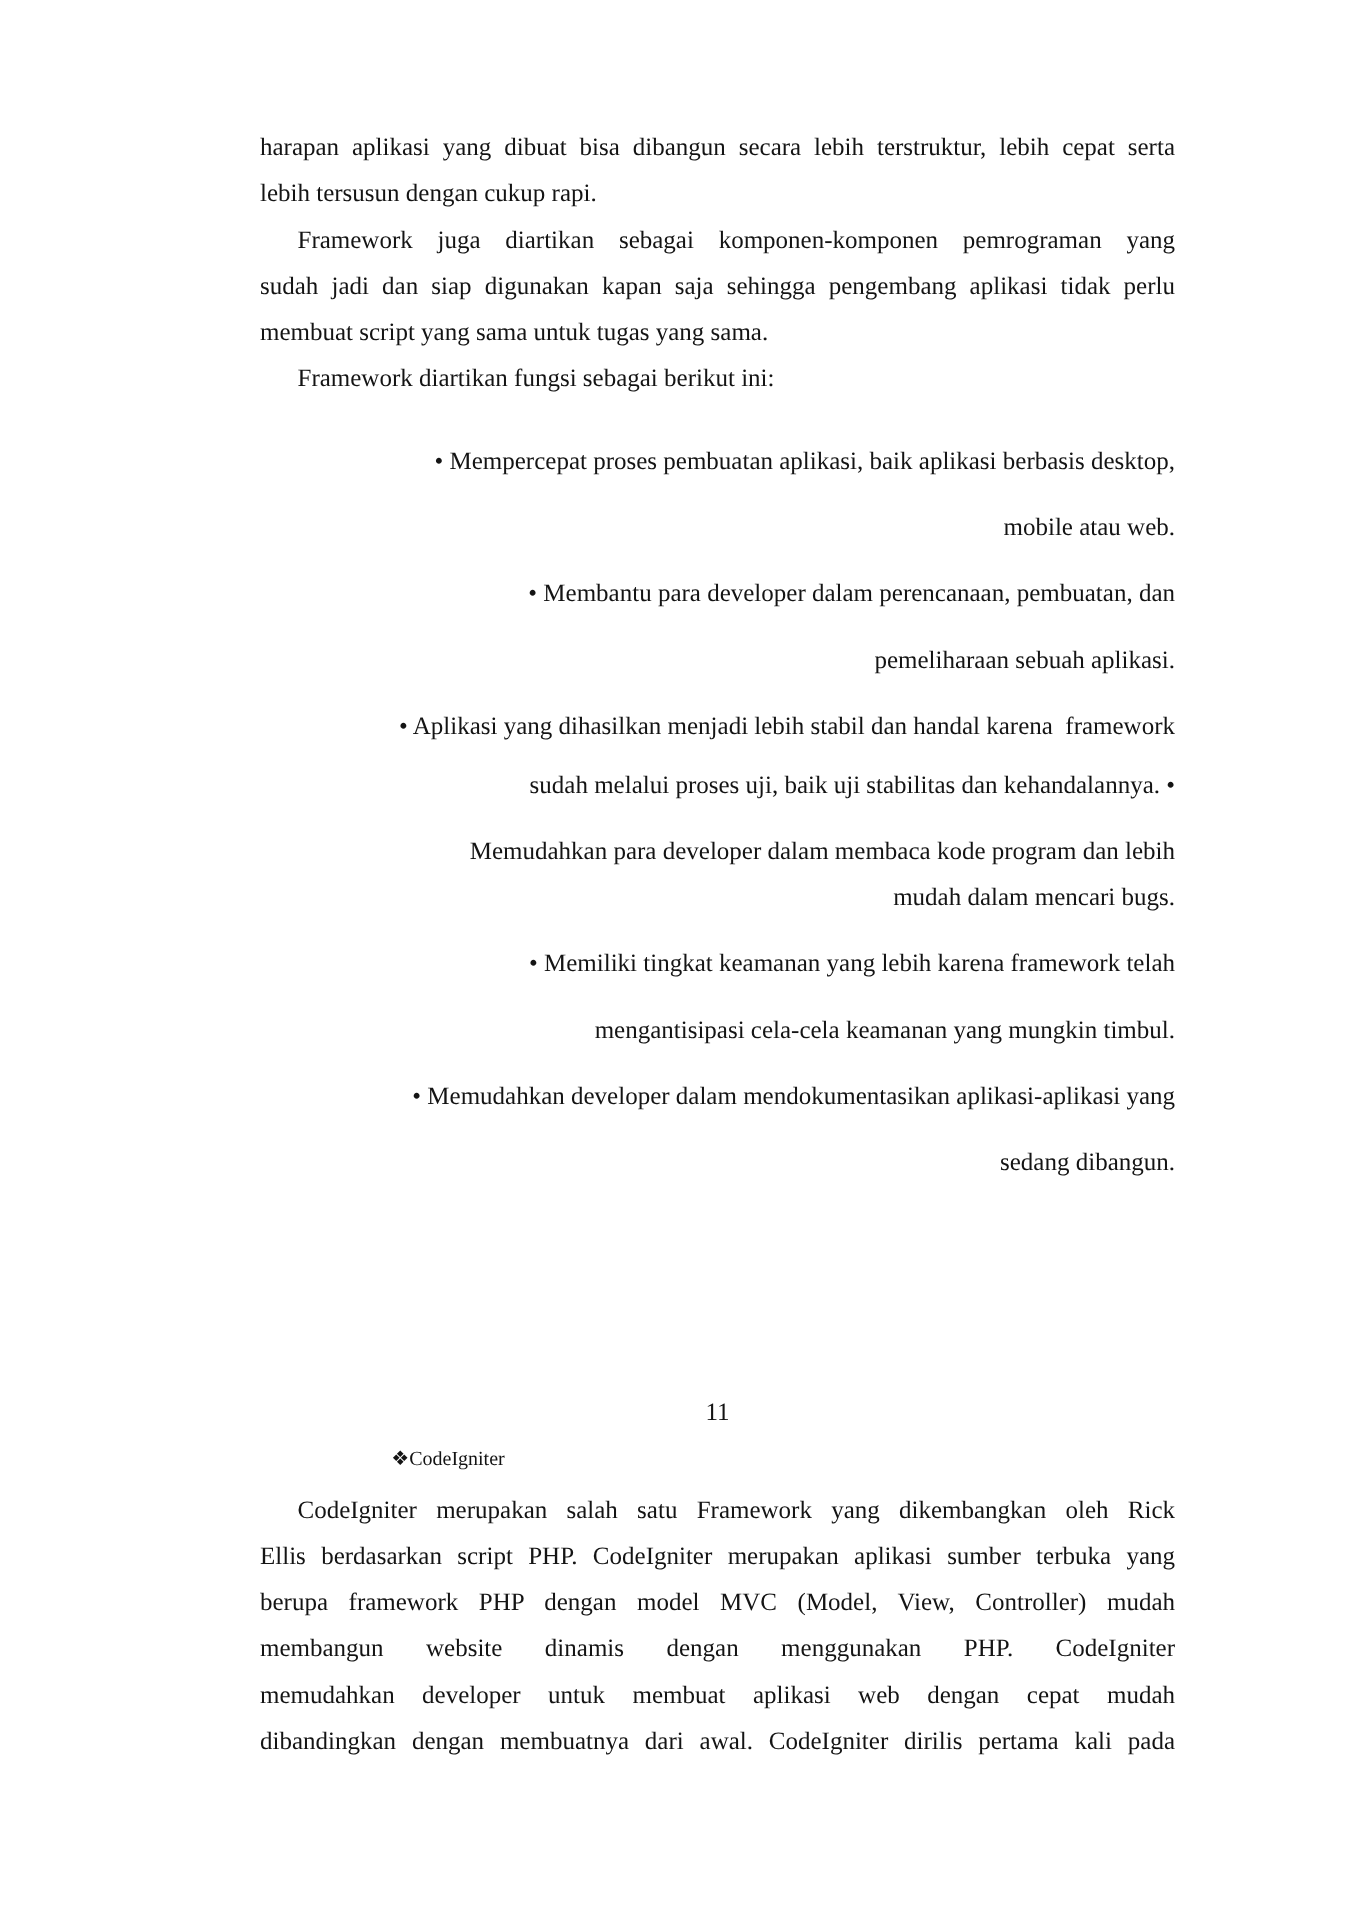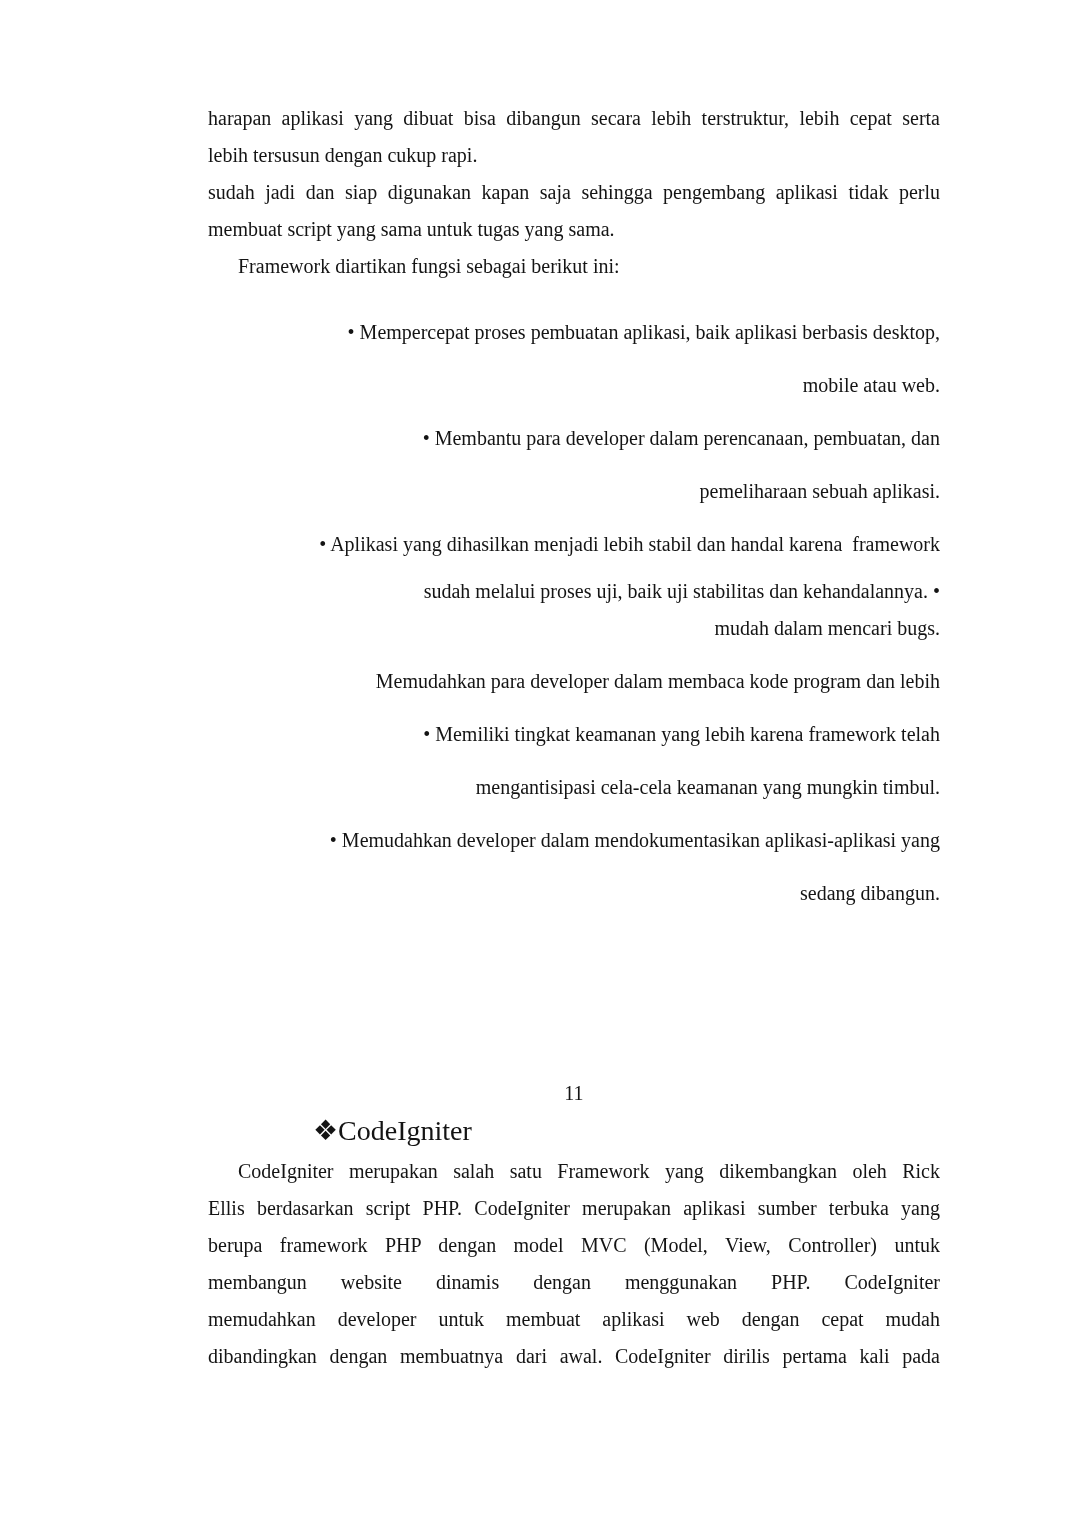--- a/index.html
+++ b/index.html
@@ -39,62 +39,63 @@
   .bl.h  { padding-left: 64px; }
   .bl.b2 { padding-left: 45px; }
   .bl.h2 { padding-left: 75px; }
   .pagenum {
     margin-top: 172px;
     font-size: 20px;
     line-height: 37px;
     text-align: center;
   }
   .heading {
-    font-size: 28px;
+    font-size: 16px;
     line-height: 37px;
     padding-left: 105px;
   }
   .para-codeigniter { margin-top: 4px; }
 </style>
 </head>
 <body>
 
 <div class="page">
 
   <div class="intro">
       <div class="il fill">harapan aplikasi yang dibuat bisa dibangun secara lebih terstruktur, lebih cepat serta</div>
       <div class="il">lebih tersusun dengan cukup rapi.</div>
+      <div class="il ind fill">Framework juga diartikan sebagai komponen-komponen pemrograman yang</div>
       <div class="il fill">sudah jadi dan siap digunakan kapan saja sehingga pengembang aplikasi tidak perlu</div>
       <div class="il">membuat script yang sama untuk tugas yang sama.</div>
       <div class="il ind">Framework diartikan fungsi sebagai berikut ini:</div>
     </div>
 
   <div class="bullets">
       <div class="bl b">• Mempercepat proses pembuatan aplikasi, baik aplikasi berbasis desktop,</div>
       <div class="bl h">mobile atau web.</div>
       <div class="bl b">• Membantu para developer dalam perencanaan, pembuatan, dan</div>
       <div class="bl h">pemeliharaan sebuah aplikasi.</div>
       <div class="bl b">• Aplikasi yang dihasilkan menjadi lebih stabil dan handal karena&nbsp; framework</div>
       <div class="bl f lg">sudah melalui proses uji, baik uji stabilitas dan kehandalannya. •</div>
+      <div class="bl f">Memudahkan para developer dalam membaca kode program dan lebih</div>
       <div class="bl f sm">mudah dalam mencari bugs.</div>
-      <div class="bl f">Memudahkan para developer dalam membaca kode program dan lebih</div>
       <div class="bl b2">• Memiliki tingkat keamanan yang lebih karena framework telah</div>
       <div class="bl h2">mengantisipasi cela-cela keamanan yang mungkin timbul.</div>
       <div class="bl b">• Memudahkan developer dalam mendokumentasikan aplikasi-aplikasi yang</div>
       <div class="bl h">sedang dibangun.</div>
     </div>
 
   <div class="pagenum">11</div>
 
   <div class="heading">
     <span>❖</span><span>CodeIgniter</span>
   </div>
 
   <div class="para-codeigniter">
       <div class="il ind fill">CodeIgniter merupakan salah satu Framework yang dikembangkan oleh Rick</div>
       <div class="il fill">Ellis berdasarkan script PHP. CodeIgniter merupakan aplikasi sumber terbuka yang</div>
-      <div class="il fill">berupa framework PHP dengan model MVC (Model, View, Controller) untuk</div>
+      <div class="il fill">berupa framework PHP dengan model MVC (Model, View, Controller) mudah</div>
       <div class="il fill">membangun website dinamis dengan menggunakan PHP. CodeIgniter</div>
       <div class="il fill">memudahkan developer untuk membuat aplikasi web dengan cepat mudah</div>
       <div class="il fill">dibandingkan dengan membuatnya dari awal. CodeIgniter dirilis pertama kali pada</div>
     </div>
 
 </div>
 
 </body></html>

